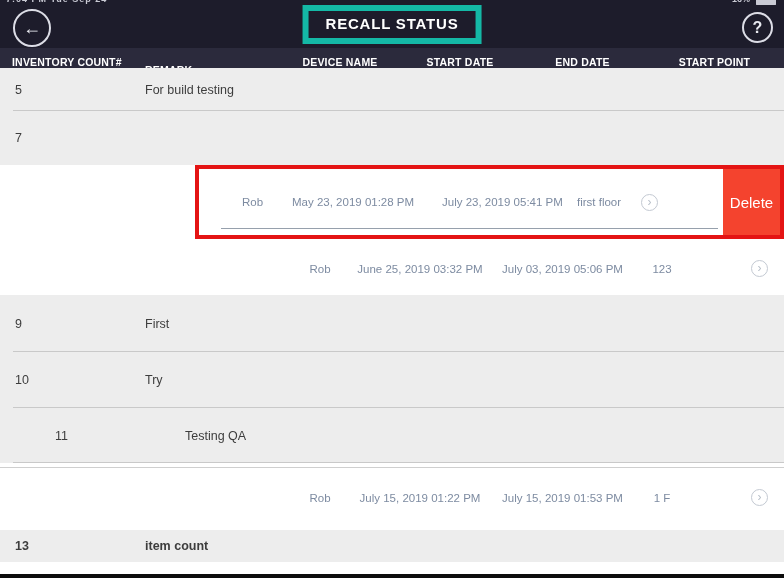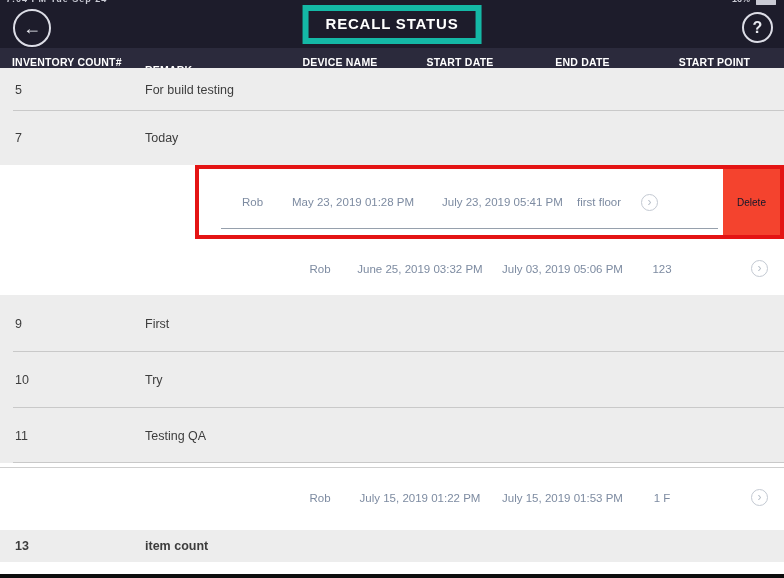--- a/index.html
+++ b/index.html
@@ -56,21 +56,21 @@
     align-items:center; background:#ededed;
     font-size:12.5px; color:#3d3d3d; cursor:pointer;
   }
   .grow .g-count  { padding-left:15px; }
   .grow .g-remark { padding-left:12px; }
   .grow.with-div::after {
     content:""; position:absolute; left:13px; right:0; bottom:0;
     height:1px; background:#c9c9c9;
   }
   .h43 { height:43px; } .h54 { height:54px; } .h57 { height:57px; }
-  .h56 { height:56px; } .h55 { height:55px; } .h44 { height:32px;font-weight:bold; }
+  .h56 { height:56px; } .h55 { height:55px;padding-left:40px; } .h44 { height:32px;font-weight:bold; }
 
   
   .subrow {
     display:grid; grid-template-columns:295px 50px 150px 135px 64px 90px;
     align-items:center; background:#ffffff;
     font-size:11.5px; color:#7d8ba1; cursor:pointer;
   }
   .subrow .sc { text-align:center; }
   .subrow .sc-chev { display:flex; justify-content:flex-end; padding-right:16px; }
   .chev {
@@ -92,21 +92,21 @@
     position:absolute; left:-252px; top:0; bottom:0; width:784px;
     display:grid; grid-template-columns:295px 50px 150px 135px 64px 90px;
     align-items:center; font-size:11.5px; color:#7d8ba1;
   }
   .hl-line {
     position:absolute; left:22px; right:62px; bottom:6px; height:1px;
     background:#96a0ac;
   }
   .delete-btn {
     position:absolute; right:0; top:0; bottom:0; width:57px;
-    background:#f4432e; color:#0f172a; font-size:10px;
+    background:#f4432e; color:#ffffff; font-size:15px;
     display:flex; align-items:center; justify-content:center;
     border:none; cursor:pointer;
   }
 
   .gap4 { height:4px; background:#ffffff; }
   .gap3 { height:3px; background:#ffffff; }
   .bottombar { position:absolute; left:0; right:0; bottom:0; height:4px; background:#0d0d0d; }
 </style>
 </head>
 <body>
@@ -140,21 +140,20 @@
   </div>
 
   <div class="grow h43 with-div">
     <div class="g-count">5</div>
     <div class="g-remark">For build testing</div>
     <div></div>
   </div>
 
   <div class="grow h54">
     <div class="g-count">7</div>
-    <div class="g-remark">Today</div>
     <div></div>
   </div>
 
   <div class="hl-wrap">
     <div class="hl-box">
       <div class="hl-content">
         <div></div>
         <div class="sc">Rob</div>
         <div class="sc">May 23, 2019 01:28 PM</div>
         <div class="sc">July 23, 2019 05:41 PM</div>

